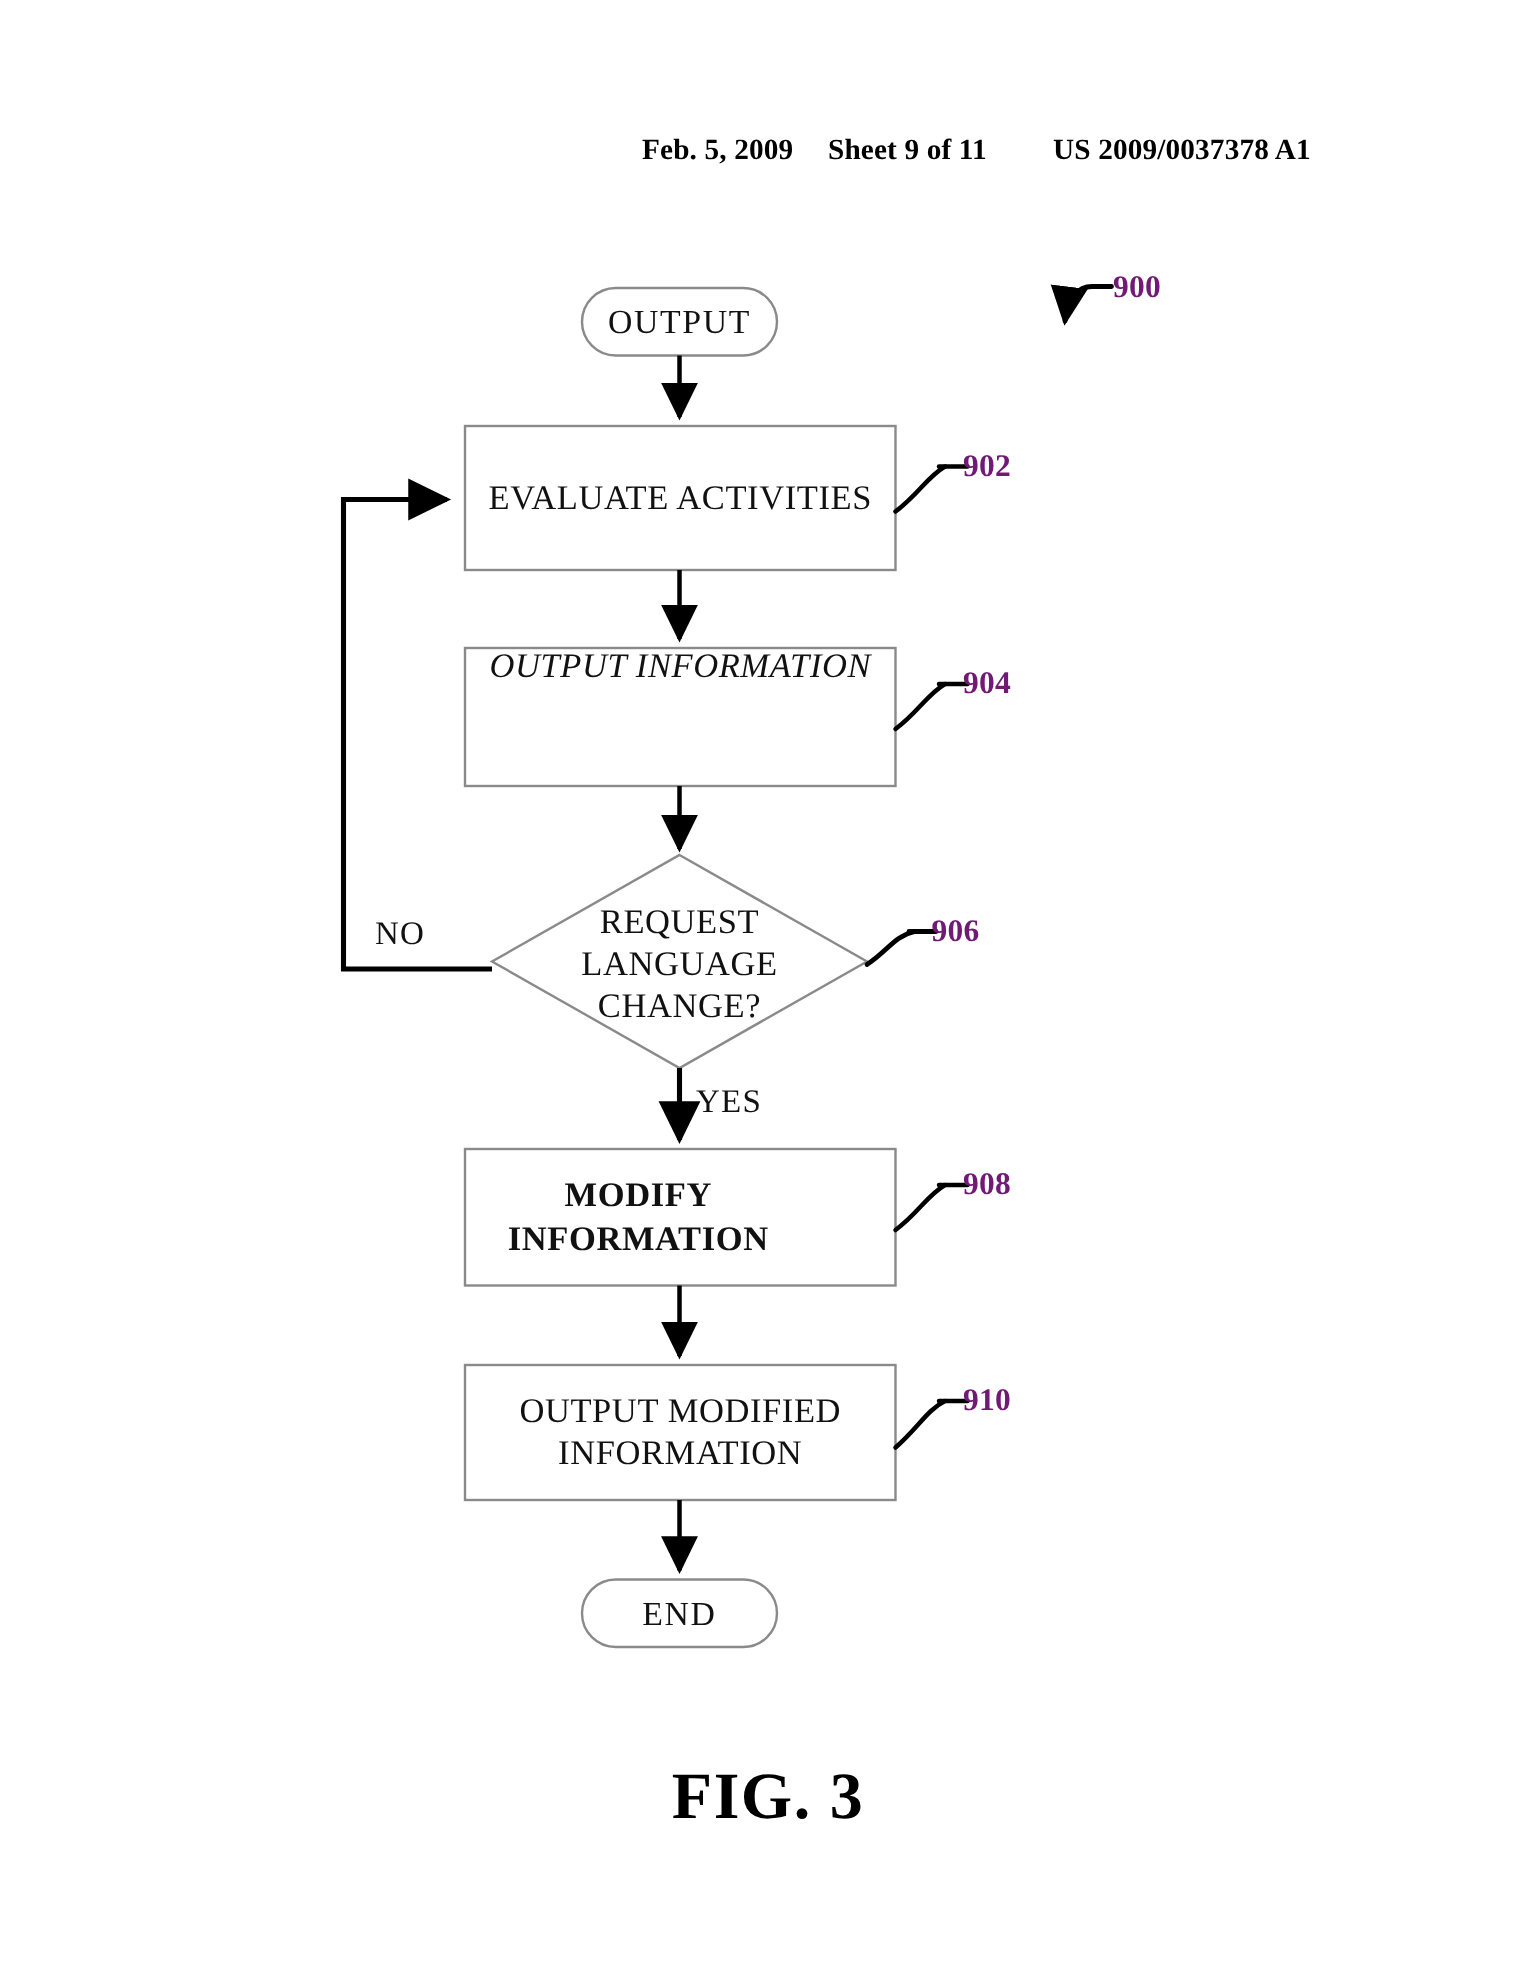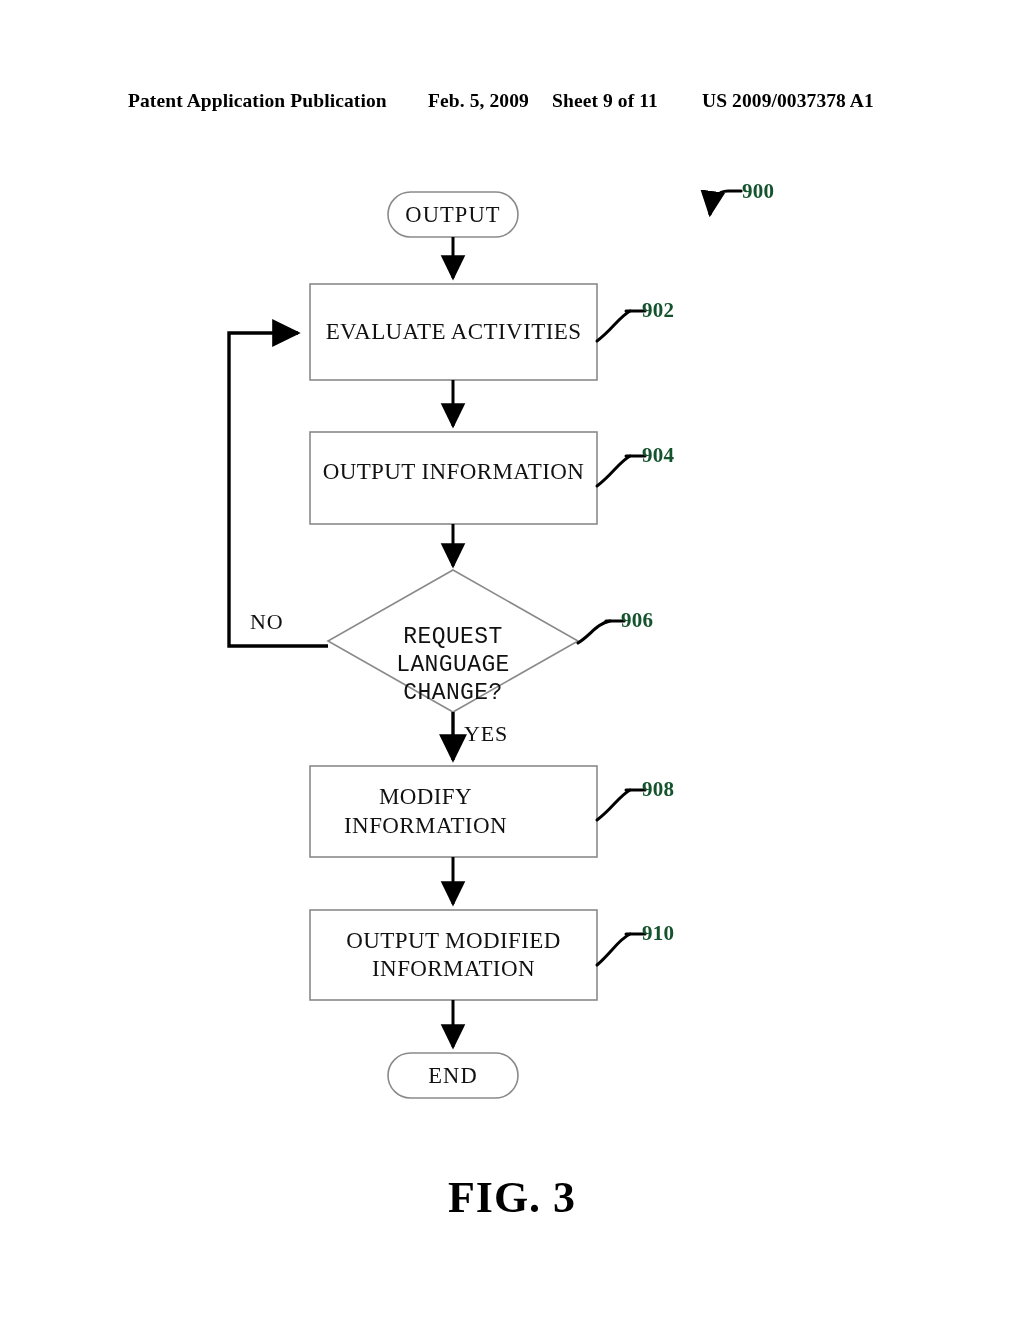--- a/index.html
+++ b/index.html
@@ -66,21 +66,21 @@
   }
   .terminal-label { font-size: 22.5px; letter-spacing: 1.1px; }
 
   .ref-num {
     position: absolute;
     font-family: "Liberation Serif", "DejaVu Serif", serif;
     font-weight: bold;
     font-size: 21px;
     letter-spacing: 0.2px;
     white-space: nowrap;
-    color: #14532d;
+    color: #701a75;
   }
 
   .branch-label {
     position: absolute;
     font-family: "Liberation Serif", "DejaVu Serif", serif;
     font-size: 22px;
     letter-spacing: 0.8px;
     color: #111;
     white-space: nowrap;
   }
@@ -95,21 +95,20 @@
     font-weight: bold;
     font-size: 44px;
     letter-spacing: 1px;
     color: #000;
   }
 </style>
 </head>
 <body>
 
 <div class="page-header">
-  <span class="hdr-pub">Patent Application Publication</span>
   <span class="hdr-date">Feb. 5, 2009</span>
   <span class="hdr-sheet">Sheet 9 of 11</span>
   <span class="hdr-num">US 2009/0037378 A1</span>
 </div>
 
 <svg id="figure-canvas" viewBox="0 0 1024 1320" xmlns="http://www.w3.org/2000/svg">
   <defs>
     <marker id="arrowhead" markerWidth="9" markerHeight="9" refX="7.6" refY="4.5" orient="auto" markerUnits="strokeWidth">
       <path d="M0,0.4 L8.4,4.5 L0,8.6 z" fill="#000000"></path>
     </marker>
@@ -156,27 +155,27 @@
 
   <line x1="453" y1="1000" x2="453" y2="1047" stroke="#000000" stroke-width="3" marker-end="url(#arrowhead)"></line>
 
   <rect x="388" y="1053" width="130" height="45" rx="22.5" ry="22.5" fill="#ffffff" stroke="#8a8a8a" stroke-width="1.6"></rect>
 </svg>
 
 <div class="node-label terminal-label" style="left:388px; top:192px; width:130px; height:45px;">OUTPUT</div>
 
 <div class="node-label" style="left:310px; top:284px; width:287px; height:96px;">EVALUATE ACTIVITIES</div>
 
-<div class="node-label" style="left:310px; top:436px; width:287px; height:72px;">OUTPUT INFORMATION</div>
+<div class="node-label" style="left:310px; top:408px; width:287px; height:72px;font-style:italic;">OUTPUT INFORMATION</div>
 
-<div class="node-label" style="left:353px; top:594px; width:200px; height:142px;font-family:Liberation Mono, monospace;">REQUEST
+<div class="node-label" style="left:353px; top:572px; width:200px; height:142px;">REQUEST
 LANGUAGE
 CHANGE?</div>
 
-<div class="node-label" style="left:310px; top:766px; width:231px; height:91px;">MODIFY INFORMATION</div>
+<div class="node-label" style="left:310px; top:766px; width:231px; height:91px;font-weight:bold;">MODIFY INFORMATION</div>
 
 <div class="node-label" style="left:310px; top:910px; width:287px; height:90px;">OUTPUT MODIFIED
 INFORMATION</div>
 
 <div class="node-label terminal-label" style="left:388px; top:1053px; width:130px; height:45px;">END</div>
 
 <div class="ref-num" style="left:742px; top:179px;">900</div>
 <div class="ref-num" style="left:642px; top:298px;">902</div>
 <div class="ref-num" style="left:642px; top:443px;">904</div>
 <div class="ref-num" style="left:621px; top:608px;">906</div>

